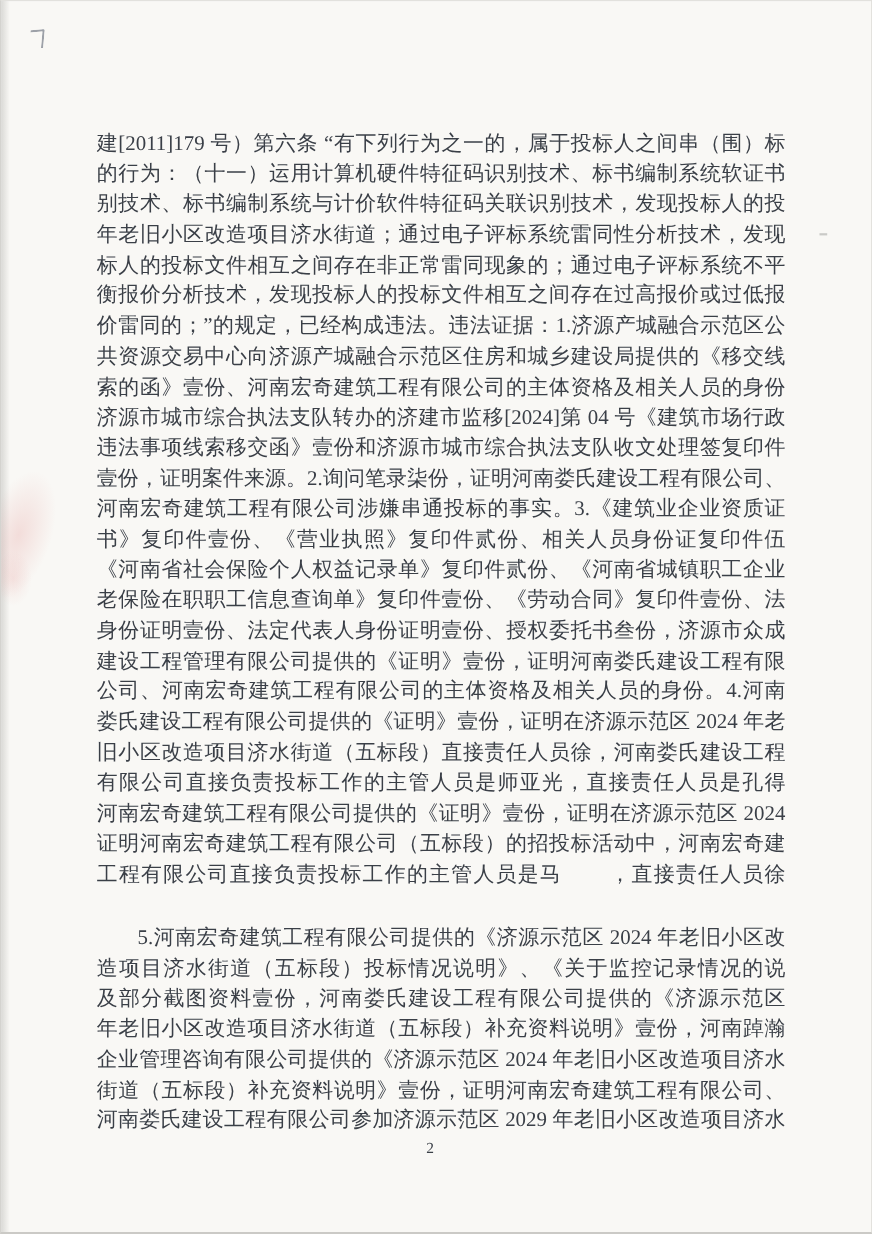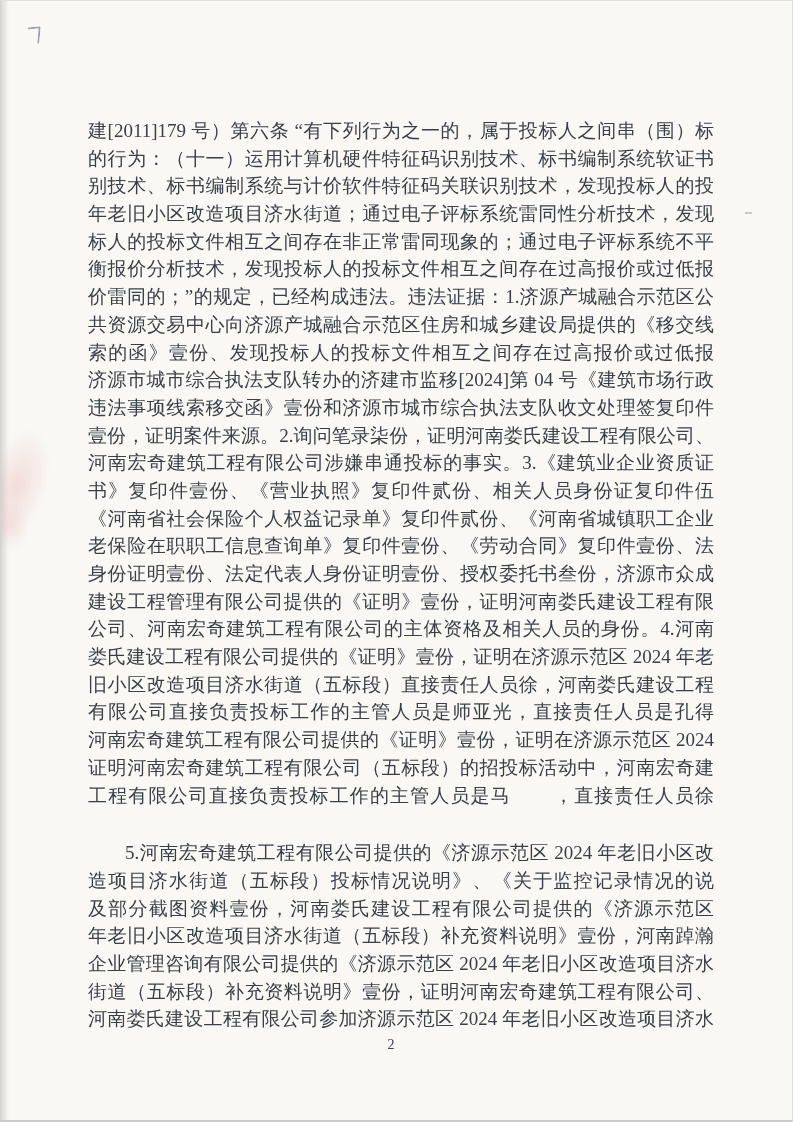--- a/index.html
+++ b/index.html
@@ -82,21 +82,21 @@
 
   <div class="textblock">
     <div class="line">建[2011]179 号）第六条 “有下列行为之一的，属于投标人之间串（围）标</div>
     <div class="line">的行为：（十一）运用计算机硬件特征码识别技术、标书编制系统软证书识</div>
     <div class="line">别技术、标书编制系统与计价软件特征码关联识别技术，发现投标人的投</div>
     <div class="line">年老旧小区改造项目济水街道；通过电子评标系统雷同性分析技术，发现投</div>
     <div class="line">标人的投标文件相互之间存在非正常雷同现象的；通过电子评标系统不平</div>
     <div class="line">衡报价分析技术，发现投标人的投标文件相互之间存在过高报价或过低报</div>
     <div class="line">价雷同的；”的规定，已经构成违法。违法证据：1.济源产城融合示范区公</div>
     <div class="line">共资源交易中心向济源产城融合示范区住房和城乡建设局提供的《移交线</div>
-    <div class="line">索的函》壹份、发现投标人的投标文件相互之间存在过高报价或过低报</div>
+    <div class="line">索的函》壹份、河南宏奇建筑工程有限公司的主体资格及相关人员的身份</div>
     <div class="line">济源市城市综合执法支队转办的济建市监移[2024]第 04 号《建筑市场行政</div>
     <div class="line">违法事项线索移交函》壹份和济源市城市综合执法支队收文处理签复印件</div>
     <div class="line">壹份，证明案件来源。2.询问笔录柒份，证明河南娄氏建设工程有限公司、</div>
     <div class="line">河南宏奇建筑工程有限公司涉嫌串通投标的事实。3.《建筑业企业资质证</div>
     <div class="line">书》复印件壹份、《营业执照》复印件贰份、相关人员身份证复印件伍份、</div>
     <div class="line">《河南省社会保险个人权益记录单》复印件贰份、《河南省城镇职工企业养</div>
     <div class="line">老保险在职职工信息查询单》复印件壹份、《劳动合同》复印件壹份、法人</div>
     <div class="line">身份证明壹份、法定代表人身份证明壹份、授权委托书叁份，济源市众成</div>
     <div class="line">建设工程管理有限公司提供的《证明》壹份，证明河南娄氏建设工程有限</div>
     <div class="line">公司、河南宏奇建筑工程有限公司的主体资格及相关人员的身份。4.河南</div>
@@ -105,17 +105,17 @@
     <div class="line">有限公司直接负责投标工作的主管人员是师亚光，直接责任人员是孔得贺；</div>
     <div class="line">河南宏奇建筑工程有限公司提供的《证明》壹份，证明在济源示范区 2024</div>
     <div class="line">证明河南宏奇建筑工程有限公司（五标段）的招投标活动中，河南宏奇建筑</div>
     <div class="line"><span>工程有限公司直接负责投标工作的主管人员是马</span><span class="redact"></span><span>，直接责任人员徐</span></div>
     <div class="line indent">5.河南宏奇建筑工程有限公司提供的《济源示范区 2024 年老旧小区改</div>
     <div class="line">造项目济水街道（五标段）投标情况说明》、《关于监控记录情况的说明》</div>
     <div class="line">及部分截图资料壹份，河南娄氏建设工程有限公司提供的《济源示范区 2024</div>
     <div class="line">年老旧小区改造项目济水街道（五标段）补充资料说明》壹份，河南踔瀚</div>
     <div class="line">企业管理咨询有限公司提供的《济源示范区 2024 年老旧小区改造项目济水</div>
     <div class="line">街道（五标段）补充资料说明》壹份，证明河南宏奇建筑工程有限公司、</div>
-    <div class="line">河南娄氏建设工程有限公司参加济源示范区 2024 年老旧小区改造项目济水</div>
+    <div class="line">河南娄氏建设工程有限公司参加济源示范区 2029 年老旧小区改造项目济水</div>
   </div>
 
   <div class="page-number">2</div>
 </div>
 
 </body></html>

